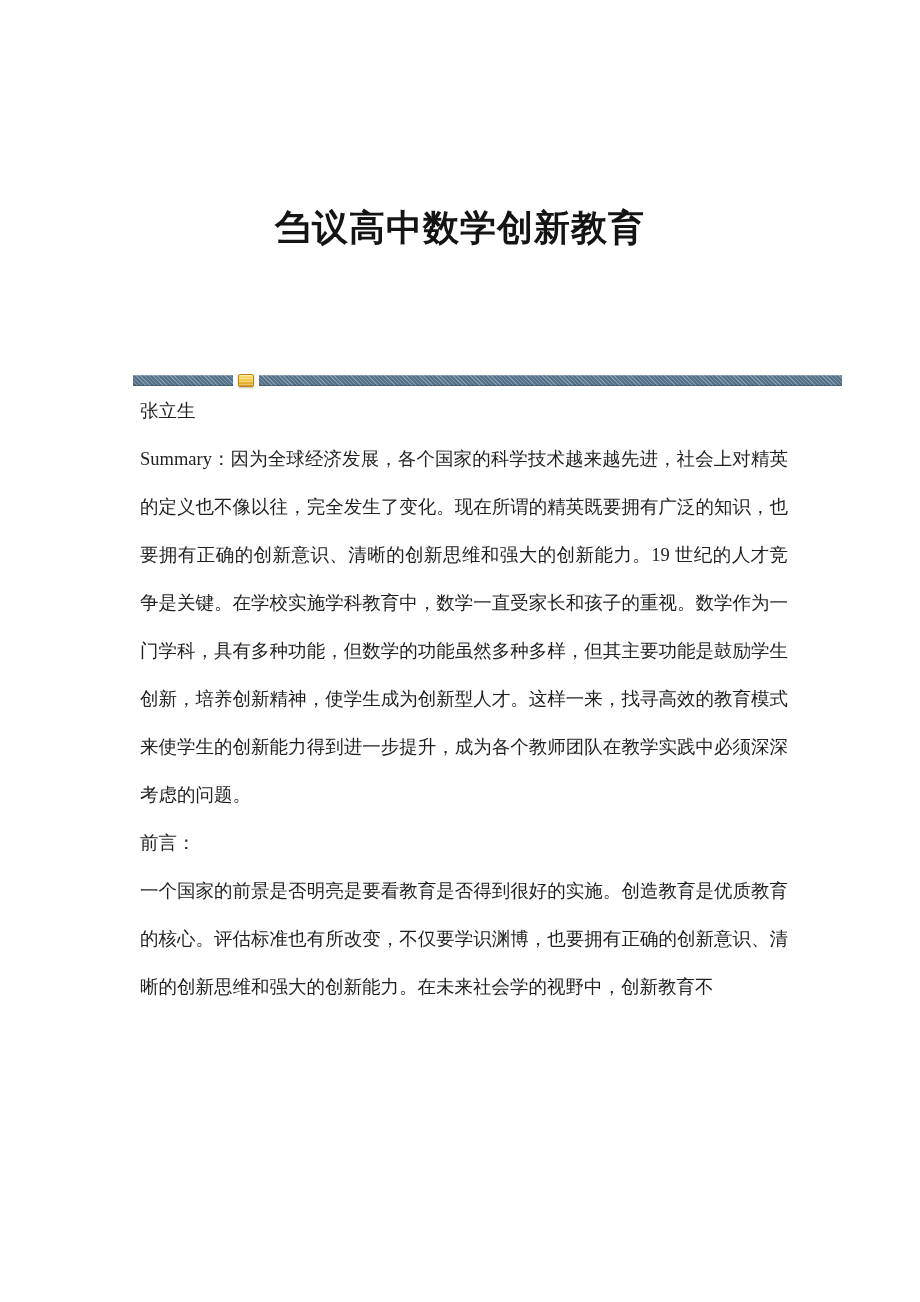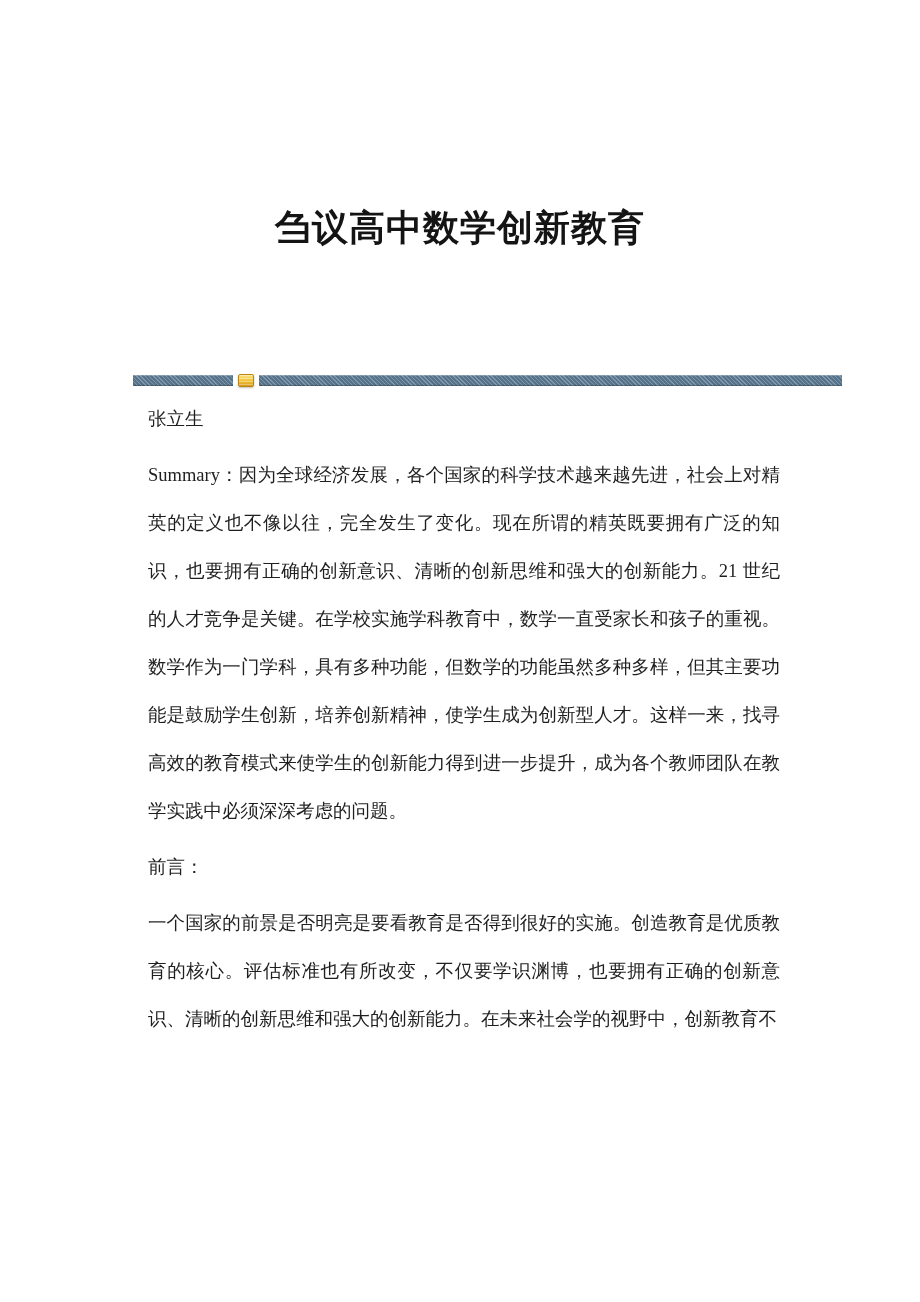--- a/index.html
+++ b/index.html
@@ -64,21 +64,21 @@
       repeating-linear-gradient(180deg, rgba(255,255,255,0.35) 0 1px, rgba(0,0,0,0) 1px 3px),
       linear-gradient(180deg, #fce47f 0%, var(--icon-color, #f0c23c) 55%, #d5991b 100%);
     box-shadow: 0 1px 2px rgba(0,0,0,0.25);
   }
   .content {
     margin-left: 140px;
     width: 648px;
     font-size: 18.5px;
     line-height: 48px;
   }
-  .content p { margin: 8px; }
+  .content p { margin: 0; }
   .author { margin-top: 70px; }
   .para {
     text-align: justify;
     text-justify: inter-ideograph;
   }
   .summary { margin-top: 10px; }
   .keywords { margin-top: 8px; }
   .preface-heading { margin-top: 6px; }
   .preface { margin-top: 6px; }
 </style>
@@ -94,21 +94,21 @@
     <div class="icon-gap">
       <span class="ornament-icon"></span>
     </div>
     <div class="bar bar-right"></div>
   </div>
 
   <div class="content">
 
     <p class="author">张立生</p>
 
-    <p class="para summary"><span>Summary：</span><span>因为全球经济发展，各个国家的科学技术越来越先进，社会上对精英的定义也不像以往，完全发生了变化。现在所谓的精英既要拥有广泛的知识，也要拥有正确的创新意识、清晰的创新思维和强大的创新能力。21 世纪的人才竞争是关键。在学校实施学科教育中，数学一直受家长和孩子的重视。数学作为一门学科，具有多种功能，但数学的功能虽然多种多样，但其主要功能是鼓励学生创新，培养创新精神，使学生成为创新型人才。这样一来，找寻高效的教育模式来使学生的创新能力得到进一步提升，成为各个教师团队在教学实践中必须深深考虑的问题。</span></p>
+    <p class="para summary"><span>Summary：</span><span>因为全球经济发展，各个国家的科学技术越来越先进，社会上对精英的定义也不像以往，完全发生了变化。现在所谓的精英既要拥有广泛的知识，也要拥有正确的创新意识、清晰的创新思维和强大的创新能力。19 世纪的人才竞争是关键。在学校实施学科教育中，数学一直受家长和孩子的重视。数学作为一门学科，具有多种功能，但数学的功能虽然多种多样，但其主要功能是鼓励学生创新，培养创新精神，使学生成为创新型人才。这样一来，找寻高效的教育模式来使学生的创新能力得到进一步提升，成为各个教师团队在教学实践中必须深深考虑的问题。</span></p>
 
 
     <p class="para preface-heading">前言：</p>
 
     <p class="para preface">一个国家的前景是否明亮是要看教育是否得到很好的实施。创造教育是优质教育的核心。评估标准也有所改变，不仅要学识渊博，也要拥有正确的创新意识、清晰的创新思维和强大的创新能力。在未来社会学的视野中，创新教育不</p>
 
   </div>
 
 </div>
 

